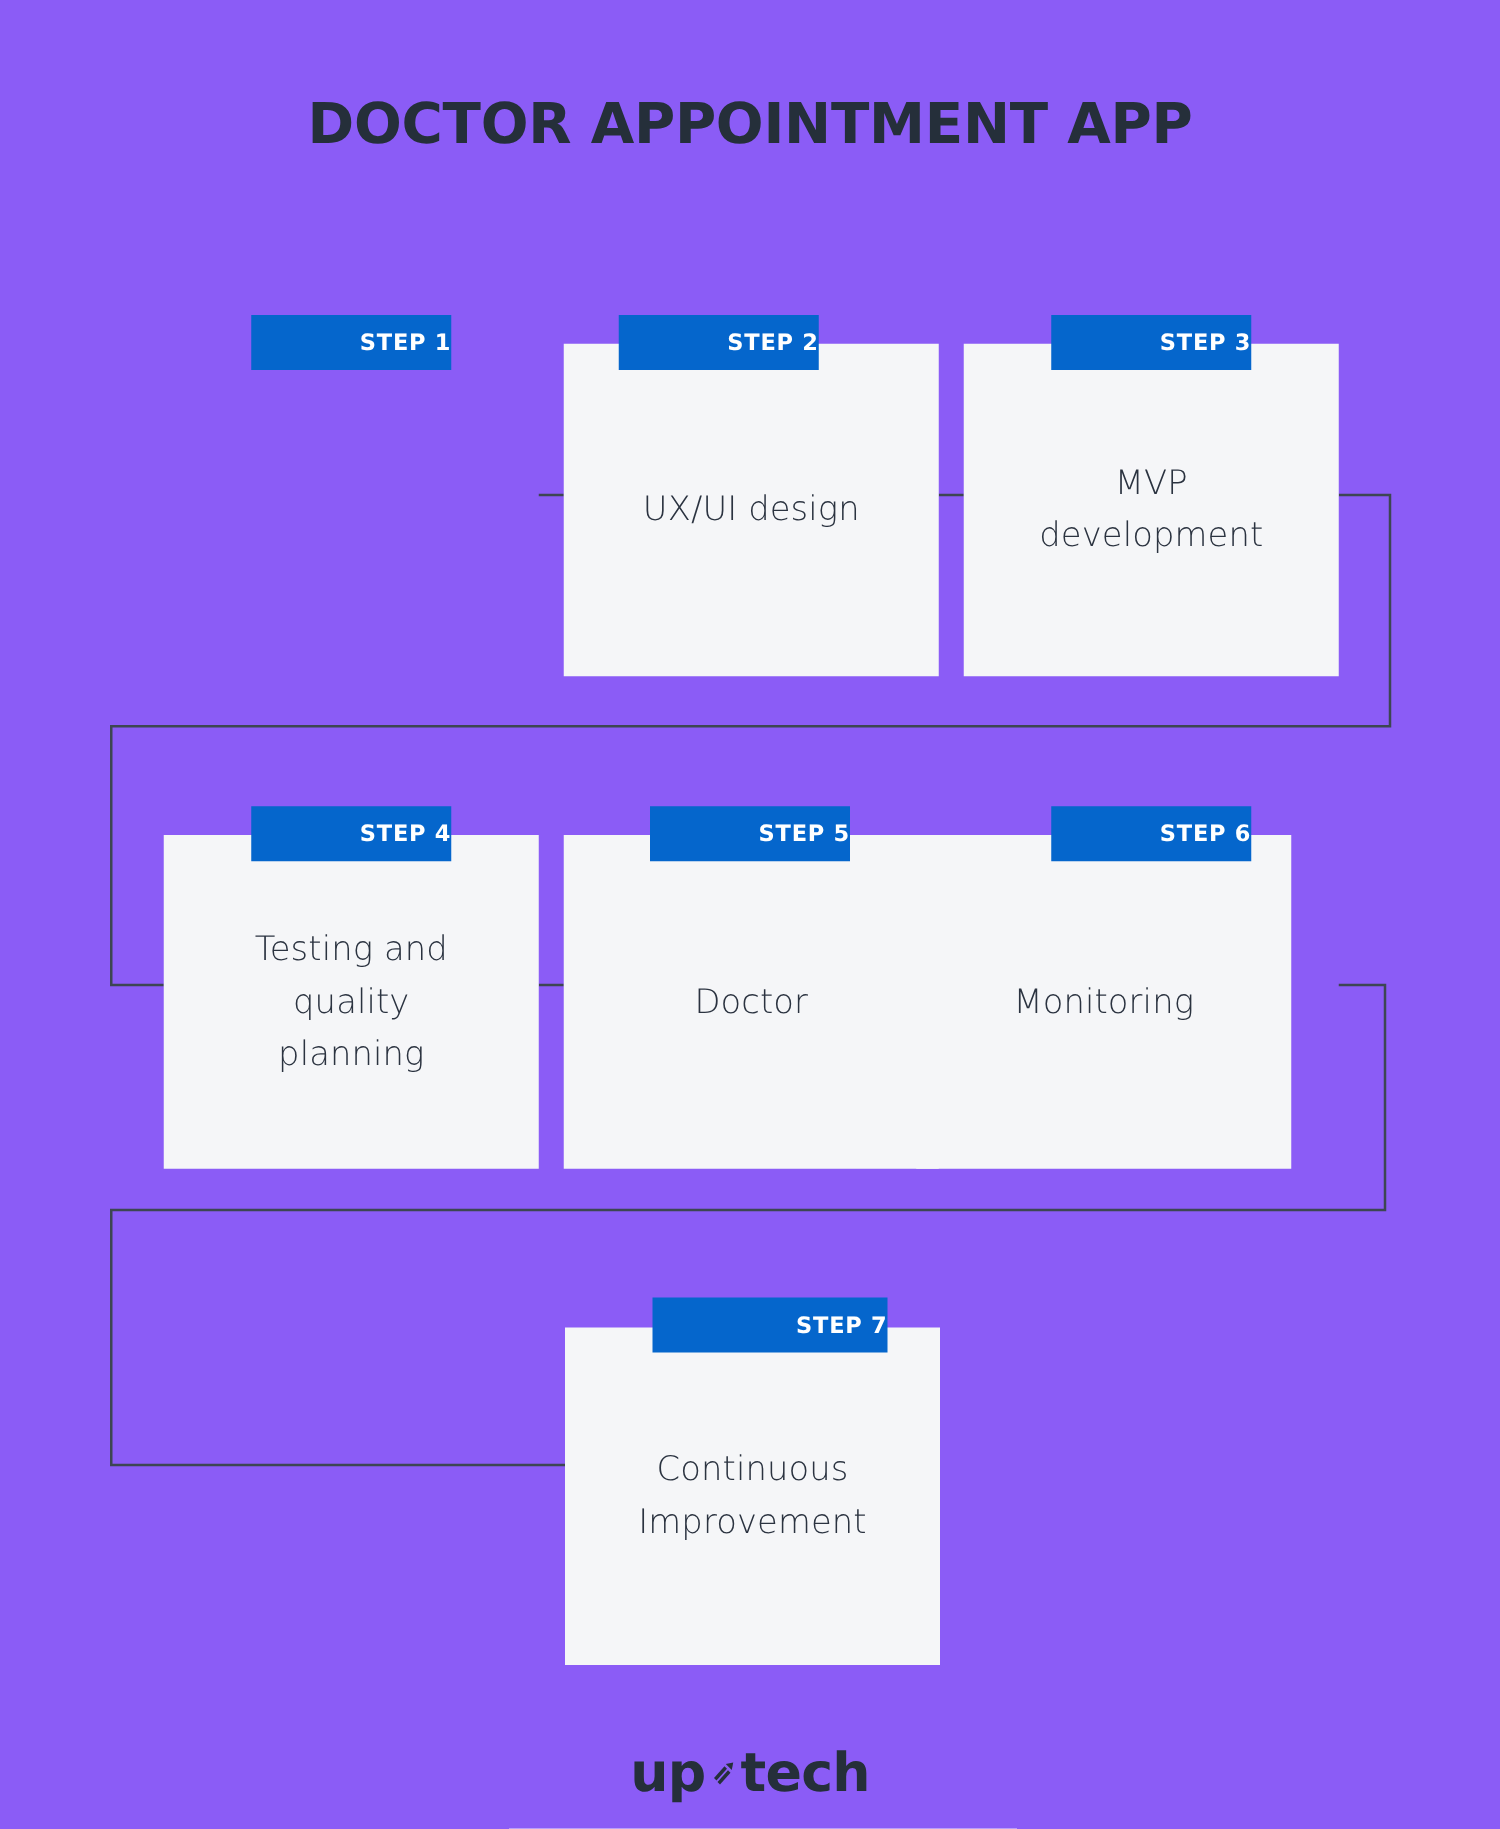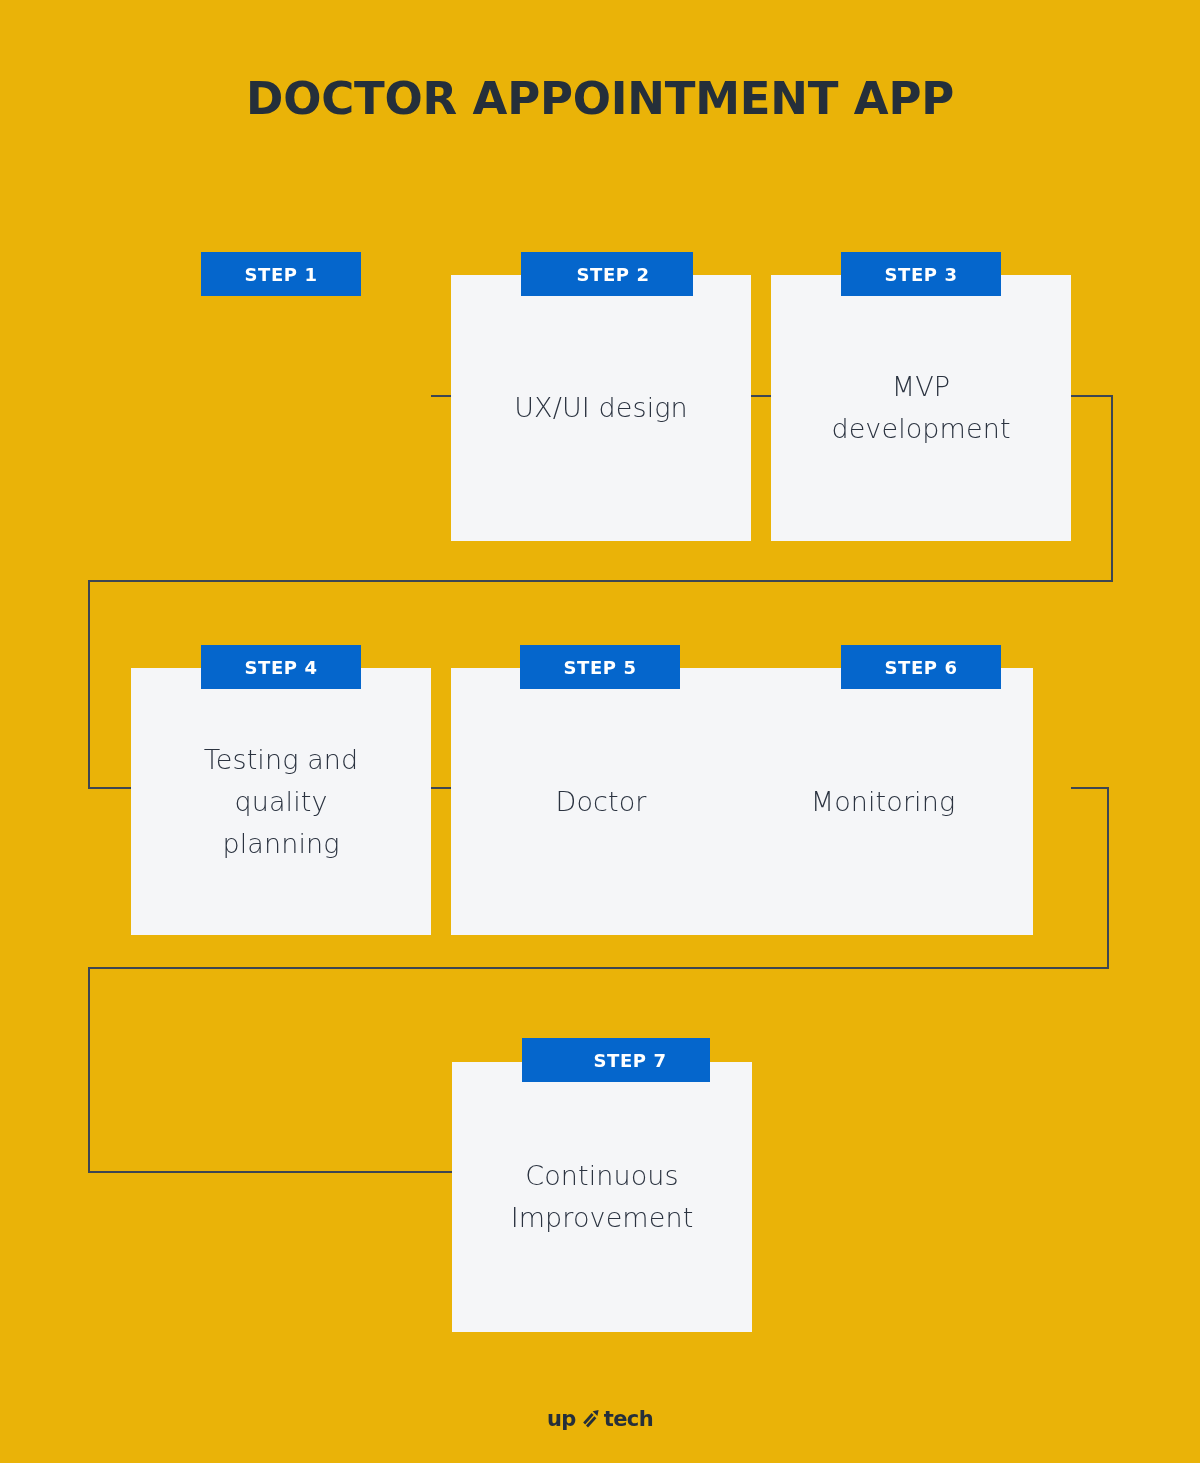--- a/index.html
+++ b/index.html
@@ -9,21 +9,21 @@
   }
   body {
     font-family: "Liberation Sans", sans-serif;
     -webkit-font-smoothing: antialiased;
   }
 
   .page {
     position: relative;
     width: 1200px;
     height: 1463px;
-    background: #eab308;
+    background: #8b5cf6;
     overflow: hidden;
   }
 
   
   .title {
     position: absolute;
     left: 0;
     top: 68px;
     width: 1200px;
     text-align: center;
@@ -73,21 +73,21 @@
 
   
   .badge {
     position: absolute;
     width: 160px;
     height: 44px;
     background: #0566cc;
     color: #ffffff;
     display: flex;
     align-items: center;
-    justify-content: center;
+    justify-content: flex-end;
     font-family: "DejaVu Sans", sans-serif;
     font-weight: 700;
     font-size: 18px;
     letter-spacing: 0.6px;
     text-transform: uppercase;
   }
 
   
   .logo {
     position: absolute;
@@ -97,21 +97,21 @@
     height: 46px;
     display: flex;
     align-items: center;
     justify-content: center;
     gap: 0px;
   }
   .logo-word {
     color: #252f3a;
     font-family: "DejaVu Sans", sans-serif;
     font-weight: 700;
-    font-size: 21px;
+    font-size: 43px;
     letter-spacing: -0.6px;
     line-height: 33px;
   }
   .logo-mark {
     display: inline-flex;
     align-items: center;
     justify-content: center;
     width: 26px;
     height: 30px;
     margin: 0 1px;
@@ -166,21 +166,21 @@
   </div>
 
   <div class="card" style="left:452px; top:1062px; width:300px; height:270px;">
     <div class="card-text">Continuous
 Improvement</div>
   </div>
 
   <div class="badge" style="left:201px; top:252px;">
     <span>Step 1</span>
   </div>
-  <div class="badge" style="left:521px; top:252px;padding-left:12px;">
+  <div class="badge" style="left:495px; top:252px;">
     <span>Step 2</span>
   </div>
   <div class="badge" style="left:841px; top:252px;">
     <span>Step 3</span>
   </div>
   <div class="badge" style="left:201px; top:645px;">
     <span>Step 4</span>
   </div>
   <div class="badge" style="left:520px; top:645px;">
     <span>Step 5</span>

